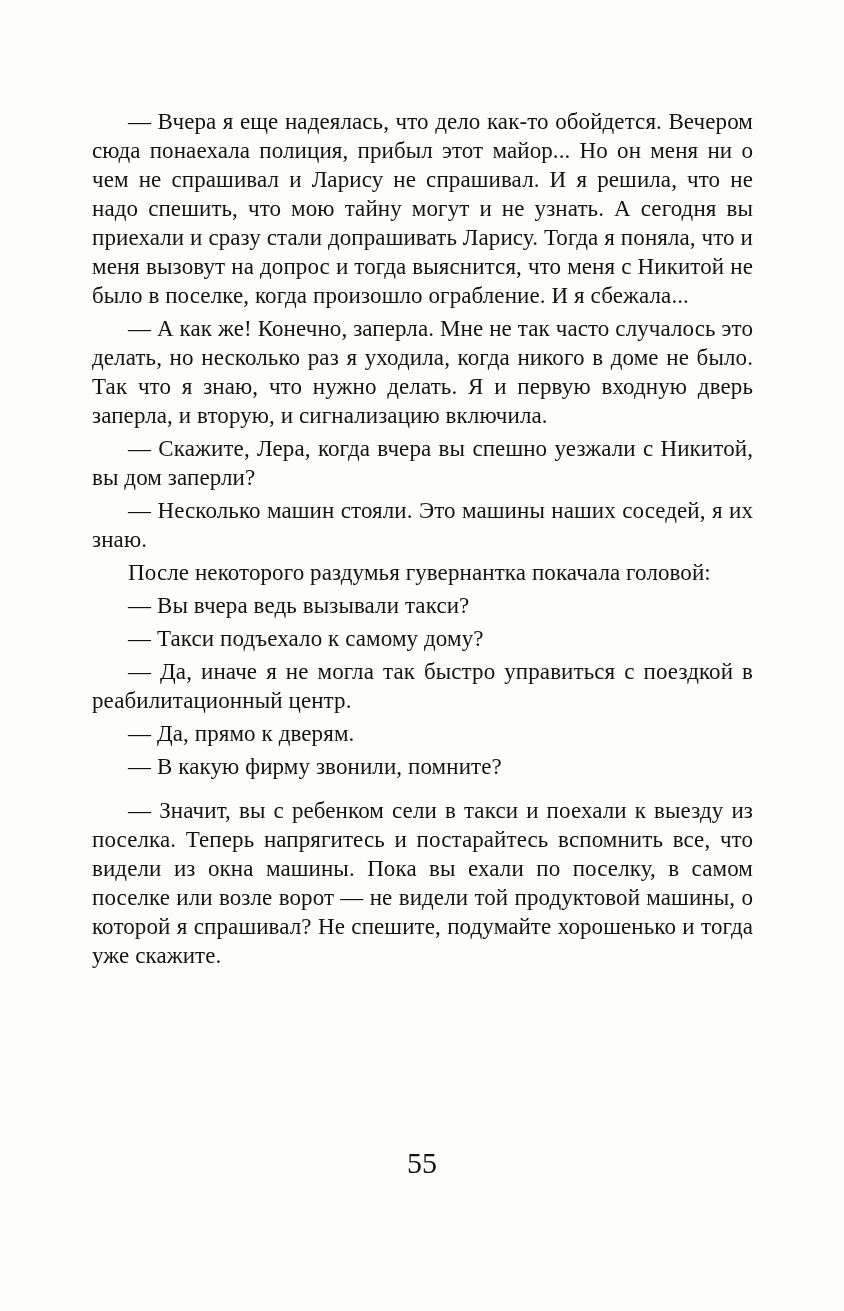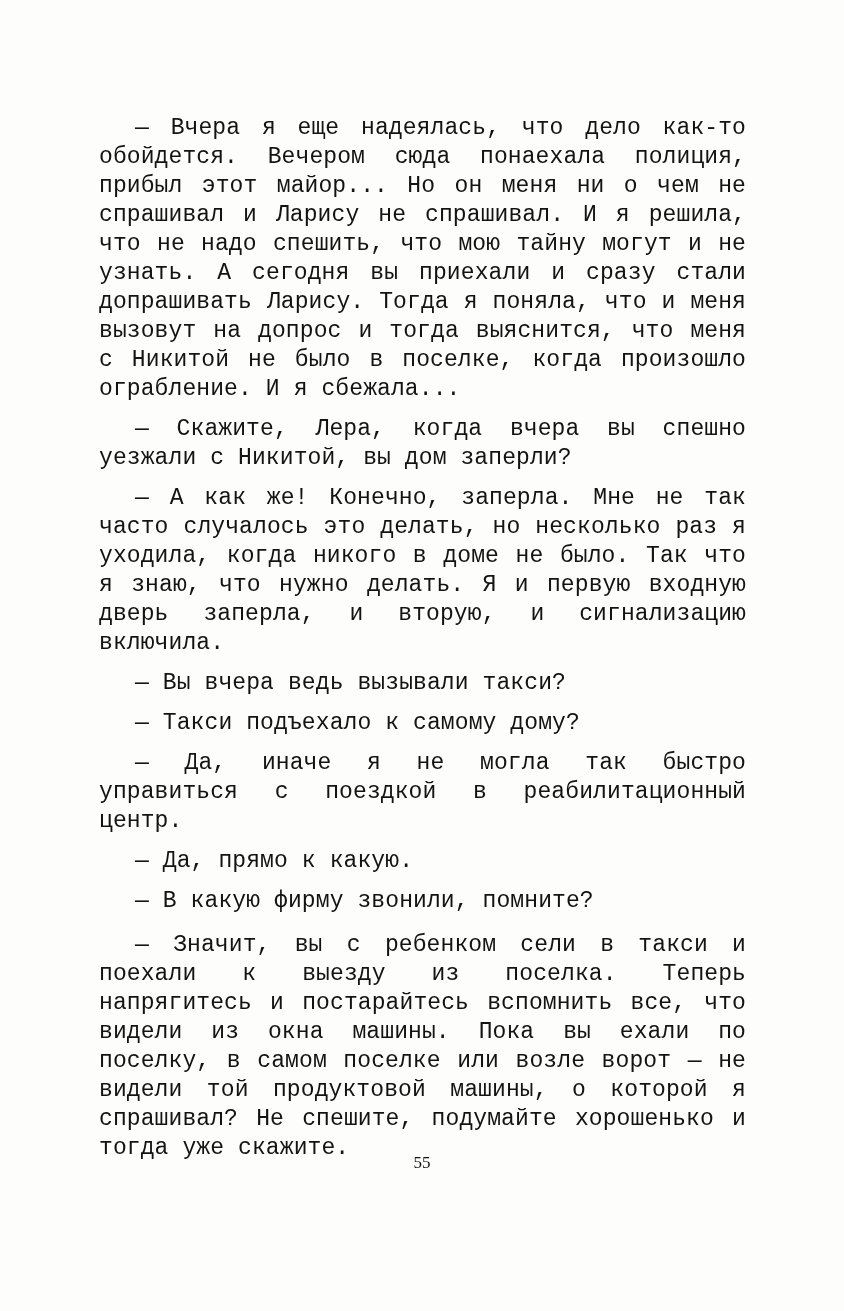--- a/index.html
+++ b/index.html
@@ -20,53 +20,54 @@
     inset: 0;
     background: #fdfdfc;
   }
   .text-block {
     position: absolute;
     left: 88px;
     top: 103px;
     width: 669px;
   }
   .text-block p {
-    margin: 11px;
+    margin: 4px;
     padding: 0;
     font-size: 23px;
     line-height: 29px;
     text-align: justify;
     text-indent: 36px;
     letter-spacing: 0.1px;
     hyphens: auto;
-    font-family: Liberation Mono, monospace;
     -webkit-hyphens: auto;
   }
   .text-block p.spaced {
     margin-top: 15px;
   }
   .page-number {
     position: absolute;
     top: 1149px;
     left: 0;
     width: 100%;
     text-align: center;
-    font-size: 17px;
+    font-size: 30px;
     line-height: 28px;
   }
 </style>
 </head>
 <body>
 
 <div class="book-page">
   <div class="text-block">
     <p>— Вчера я еще надеялась, что дело как-то обойдется. Вечером сюда понаехала полиция, прибыл этот майор... Но он меня ни о чем не спрашивал и Ларису не спрашивал. И я решила, что не надо спешить, что мою тайну могут и не узнать. А сегодня вы приехали и сразу стали допрашивать Ларису. Тогда я поняла, что и меня вызовут на допрос и тогда выяснится, что меня с Никитой не было в поселке, когда произошло ограбление. И я сбежала...</p>
+    <p>— А как же! Конечно, заперла. Мне не так часто случалось это делать, но несколько раз я уходила, когда никого в доме не было. Так что я знаю, что нужно делать. Я и первую входную дверь заперла, и вторую, и сигнализацию включила.</p>
     <p>— Скажите, Лера, когда вчера вы спешно уезжали с Никитой, вы дом заперли?</p>
-    <p>— А как же! Конечно, заперла. Мне не так часто случалось это делать, но несколько раз я уходила, когда никого в доме не было. Так что я знаю, что нужно делать. Я и первую входную дверь заперла, и вторую, и сигнализацию включила.</p>
+    <p>— Несколько машин стояли. Это машины наших соседей, я их знаю.</p>
+    <p>После некоторого раздумья гувернантка покачала головой:</p>
     <p>— Вы вчера ведь вызывали такси?</p>
     <p>— Такси подъехало к самому дому?</p>
     <p>— Да, иначе я не могла так быстро управиться с поездкой в реабилитационный центр.</p>
-    <p>— Да, прямо к какую.</p>
+    <p>— Да, прямо к дверям.</p>
     <p>— В какую фирму звонили, помните?</p>
     <p class="spaced">— Значит, вы с ребенком сели в такси и поехали к выезду из поселка. Теперь напрягитесь и постарайтесь вспомнить все, что видели из окна машины. Пока вы ехали по поселку, в самом поселке или возле ворот — не видели той продуктовой машины, о которой я спрашивал? Не спешите, подумайте хорошенько и тогда уже скажите.</p>
   </div>
   <div class="page-number">55</div>
 </div>
 
 </body></html>

